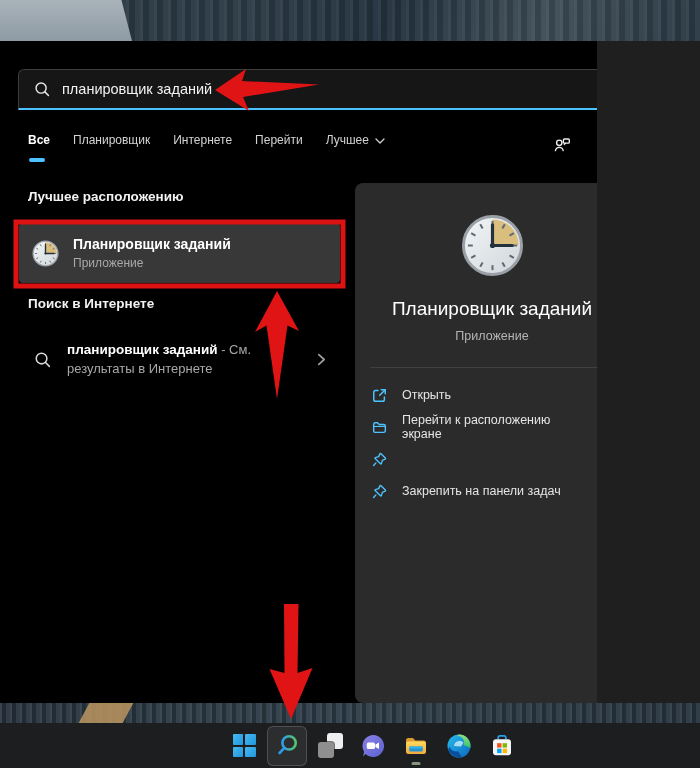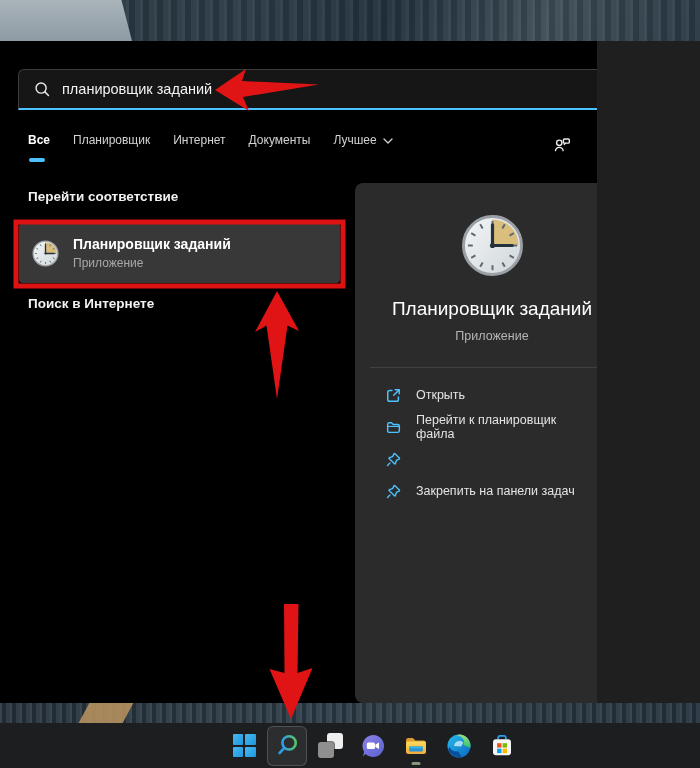--- a/index.html
+++ b/index.html
@@ -66,21 +66,21 @@
   .web-item .chev-right { margin-right:14px; }
 
   
   .right-card { position:absolute; left:355px; top:142px; right:0; height:520px;
     background:#2b2b2b; border-radius:8px 0 0 8px; }
   .hero { text-align:center; padding-top:31px; padding-left:32px; }
   .hero .big-icon { width:63px; height:63px; }
   .app-title { margin-top:17px; font-size:19px; color:#ffffff; }
   .app-sub { margin-top:9px; font-size:12.5px; color:#b5b5b5; }
   .card-divider { position:absolute; left:15px; right:0; top:184px; height:1px; background:#404040; }
-  .actions { position:absolute; left:30px; right:6px; top:196px; }
+  .actions { position:absolute; left:16px; right:6px; top:196px; }
   .action-row { height:32px; display:flex; align-items:center; gap:14px; }
   .action-row .a-icon { width:17px; height:17px; flex:0 0 auto; display:flex; }
   .action-row .a-label { font-size:12.5px; color:#e4e4e4; }
 
   
   .taskbar { position:absolute; left:0; top:723px; width:700px; height:45px; background:#1d1e20; }
   .tb-group { position:absolute; left:224px; top:0; height:45px; display:flex; align-items:center; gap:3px; }
   .tb-item { position:relative; width:40px; height:40px; border-radius:6px;
     display:flex; align-items:center; justify-content:center; }
   .tb-item.active { background:rgba(255,255,255,.07); border:1px solid rgba(255,255,255,.17); }
@@ -243,49 +243,61 @@
     <div class="search-box">
       <svg width="18" height="18" style="color:#e8e8e8">
           <use href="#sym-magnifier"></use>
         </svg>
       <input type="text" readonly="" value="планировщик заданий" style="">
     </div>
 
     <div class="tabs-row">
       <div class="tab active">Все</div>
       <div class="tab">Планировщик</div>
-      <div class="tab">Интернет</div>
-      <div class="tab">Документы</div>
+      <div class="tab">Интернете</div>
+      <div class="tab">Перейти</div>
       <div class="tab">
         <span>Лучшее</span><svg class="chev" width="10" height="6" style="color:#cfcfcf">
             <use href="#sym-chev-down"></use>
           </svg>
       </div>
     </div>
 
     <div class="profile-btn">
       <svg width="19" height="19" style="color:#ededed">
           <use href="#sym-person-chat"></use>
         </svg>
     </div>
 
-    <div class="sec-header sec-best">Перейти соответствие</div>
+    <div class="sec-header sec-best">Лучшее расположению</div>
 
     <div class="best-item">
       <svg width="27" height="27">
           <use href="#sym-clock"></use>
         </svg>
       <div class="texts">
         <div class="t1">Планировщик заданий</div>
         <div class="t2">Приложение</div>
       </div>
     </div>
 
     <div class="sec-header sec-web">Поиск в Интернете</div>
 
+    <div class="web-item">
+      <svg width="19" height="19" style="color:#d9d9d9">
+          <use href="#sym-magnifier"></use>
+        </svg>
+      <div class="lines">
+        <div class="l1"><span>планировщик заданий</span><span class="suffix"> - См.</span></div>
+        <div class="l2">результаты в Интернете</div>
+      </div>
+      <svg class="chev-right" width="9" height="13" style="color:#9d9d9d">
+          <use href="#sym-chev-right"></use>
+        </svg>
+    </div>
 
     <div class="right-card">
       <div class="hero">
         <svg class="big-icon">
             <use href="#sym-clock"></use>
           </svg>
         <div class="app-title">Планировщик заданий</div>
         <div class="app-sub">Приложение</div>
       </div>
       <div class="card-divider"></div>
@@ -293,21 +305,21 @@
         <div class="action-row">
           <svg class="a-icon" style="color:#4cc2ff">
               <use href="#sym-open-ext"></use>
             </svg>
           <span class="a-label">Открыть</span>
         </div>
         <div class="action-row">
           <svg class="a-icon" style="color:#4cc2ff">
               <use href="#sym-folder"></use>
             </svg>
-          <span class="a-label">Перейти к планировщик файла</span>
+          <span class="a-label">Перейти к расположению экране</span>
         </div>
         <div class="action-row">
           <svg class="a-icon" style="color:#4cc2ff">
               <use href="#sym-pin"></use>
             </svg>
         </div>
         <div class="action-row">
           <svg class="a-icon" style="color:#4cc2ff">
               <use href="#sym-pin"></use>
             </svg>

